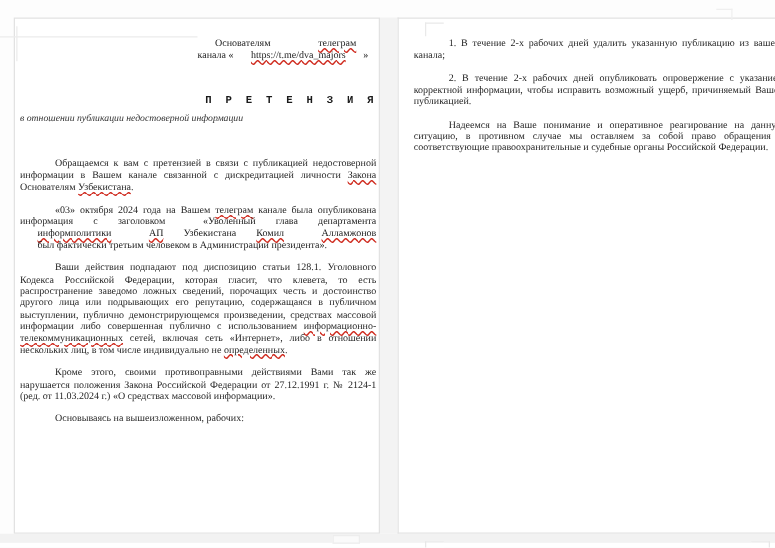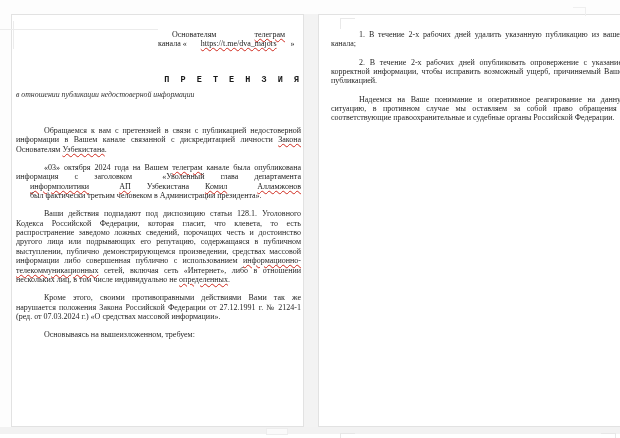--- a/index.html
+++ b/index.html
@@ -99,22 +99,22 @@
     <div class="page-inner">
       <div class="addressee">
           <p class="para"><span class="b">Основателям </span><span class="b sq">телеграм</span><span class="b"> канала «</span><span class="b sq">https://t.me/dva_majors</span><span class="b">»</span></p>
         </div>
       <h1 class="doc-title para">П Р Е Т Е Н З И Я</h1>
       <div class="doc-subtitle para">в отношении публикации недостоверной информации</div>
       <div>
           <p class="para indent"><span>Обращаемся к вам с претензией в связи с публикацией недостоверной информации в Вашем канале связанной с дискредитацией личности </span><span class="sq">Закона</span><span> Основателям </span><span class="sq">Узбекистана</span><span>.</span></p>
           <p class="para indent"><span>«03» октября 2024 года на Вашем </span><span class="sq">телеграм</span><span> канале была опубликована информация с заголовком </span><span class="b">«Уволенный глава департамента </span><span class="b sq">информполитики</span><span class="b"> </span><span class="b sq">АП</span><span class="b"> Узбекистана </span><span class="b sq">Комил</span><span class="b"> </span><span class="b sq">Алламжонов</span><span class="b"> был фактически третьим человеком в Администрации президента»</span><span>.</span></p>
           <p class="para indent"><span>Ваши действия подпадают под диспозицию статьи 128.1. Уголовного Кодекса Российской Федерации, которая гласит, что клевета, то есть распространение заведомо ложных сведений, порочащих честь и достоинство другого лица или подрывающих его репутацию, содержащаяся в публичном выступлении, публично демонстрирующемся произведении, средствах массовой информации либо совершенная публично с использованием </span><span class="sq">информационно-телекоммуникационных</span><span> сетей, включая сеть «Интернет», либо в отношении нескольких лиц, в том числе индивидуально не </span><span class="sq">определенных</span><span>.</span></p>
-          <p class="para indent"><span>Кроме этого, своими противоправными действиями Вами так же нарушается положения Закона Российской Федерации от 27.12.1991 г. № 2124-1 (ред. от 07.03.2024 г.) «О средствах массовой информации».</span></p>
-          <p class="para indent"><span>Основываясь на вышеизложенном, требуем:</span></p>
+          <p class="para indent"><span>Кроме этого, своими противоправными действиями Вами так же нарушается положения Закона Российской Федерации от 27.12.1991 г. № 2124-1 (ред. от 11.03.2024 г.) «О средствах массовой информации».</span></p>
+          <p class="para indent"><span>Основываясь на вышеизложенном, рабочих:</span></p>
         </div>
     </div>
   </div>
 
   <div class="page page-right">
     <div class="page-inner">
       <div>
           <p class="para indent"><span>1. В течение 2-х рабочих дней удалить указанную публикацию из вашего канала;</span></p>
           <p class="para indent"><span>2. В течение 2-х рабочих дней опубликовать опровержение с указанием корректной информации, чтобы исправить возможный ущерб, причиняемый Вашей публикацией.</span></p>
           <p class="para indent"><span>Надеемся на Ваше понимание и оперативное реагирование на данную ситуацию, в противном случае мы оставляем за собой право обращения в соответствующие правоохранительные и судебные органы Российской Федерации.</span></p>

